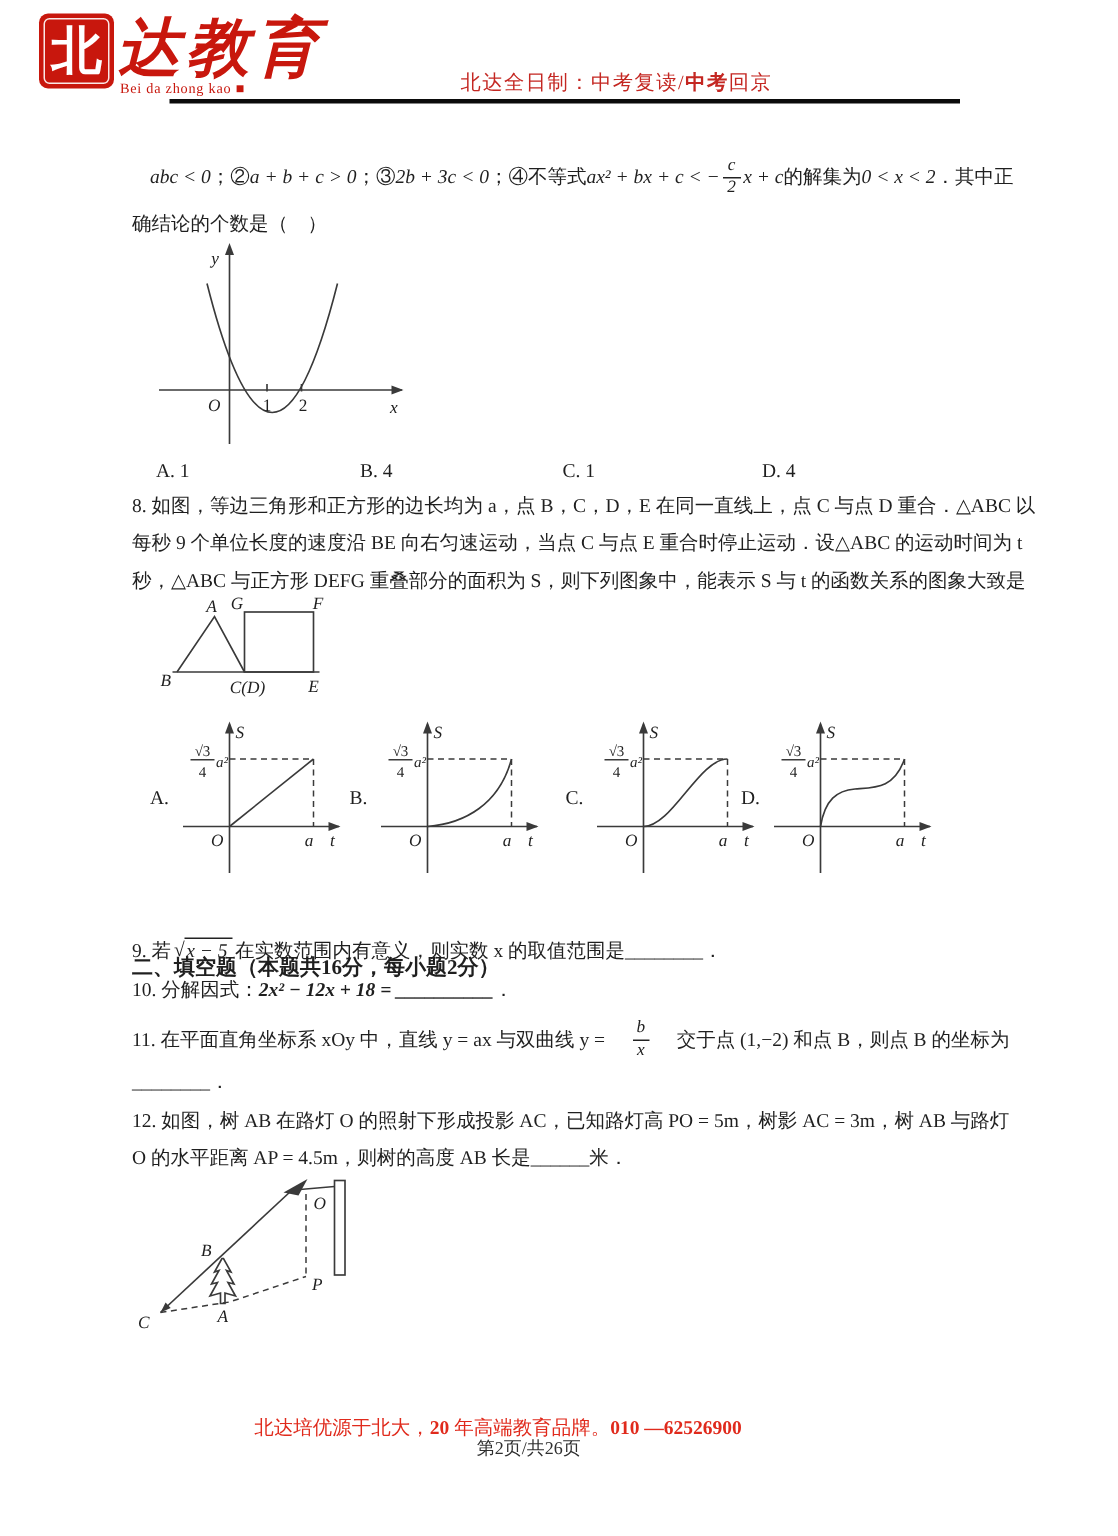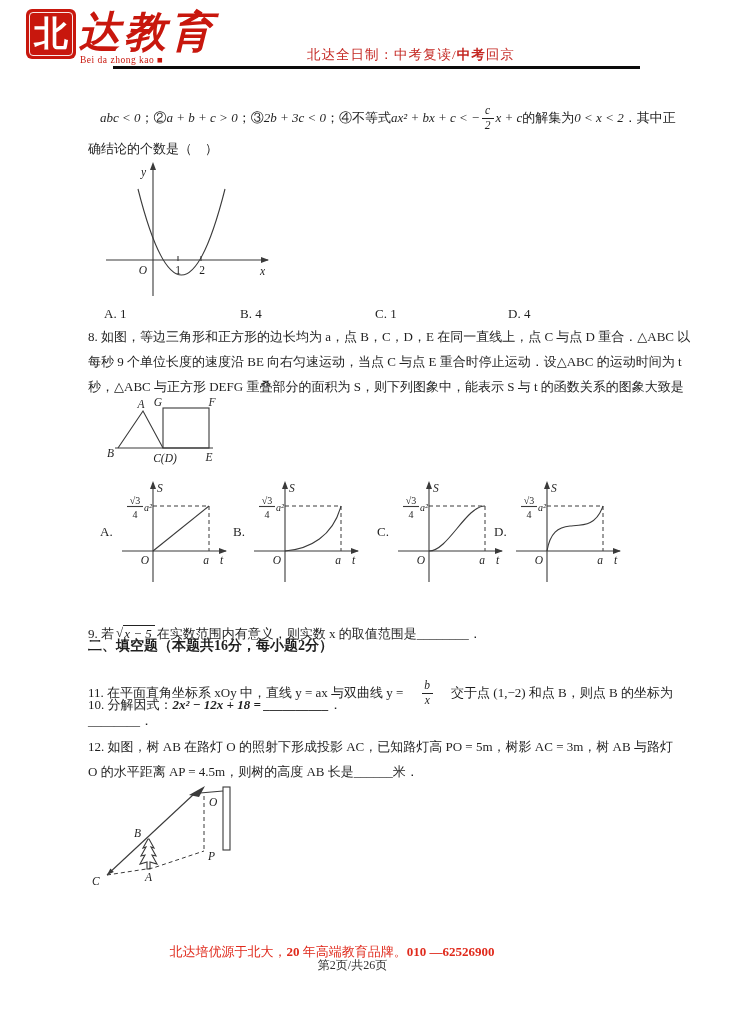--- a/index.html
+++ b/index.html
@@ -202,21 +202,21 @@
 
   <div class="abs txt flexline" style="left:88px;top:623px;height:22px;">
     <span>9. 若</span>
     <span class="sqrt">
         <span class="rsym">√</span>
         <span class="rbody">x − 5</span>
       </span>
     <span> 在实数范围内有意义，则实数 x 的取值范围是________．</span>
   </div>
 
-  <div class="abs txt" style="left:88px;top:652px;margin-top:45px;">
+  <div class="abs txt" style="left:88px;top:652px;">
     <span>10. 分解因式：</span><span class="b math">2x² − 12x + 18 = __________</span><span>．</span>
   </div>
 
   <div class="abs txt flexline" style="left:88px;top:676px;height:34px;gap:16px;">
     <span>11. 在平面直角坐标系 xOy 中，直线 y = ax 与双曲线 y = </span>
     <span class="frac">
         <span class="fnum">b</span>
         <span class="fden">x</span>
       </span>
     <span> 交于点 (1,−2) 和点 B，则点 B 的坐标为</span>

